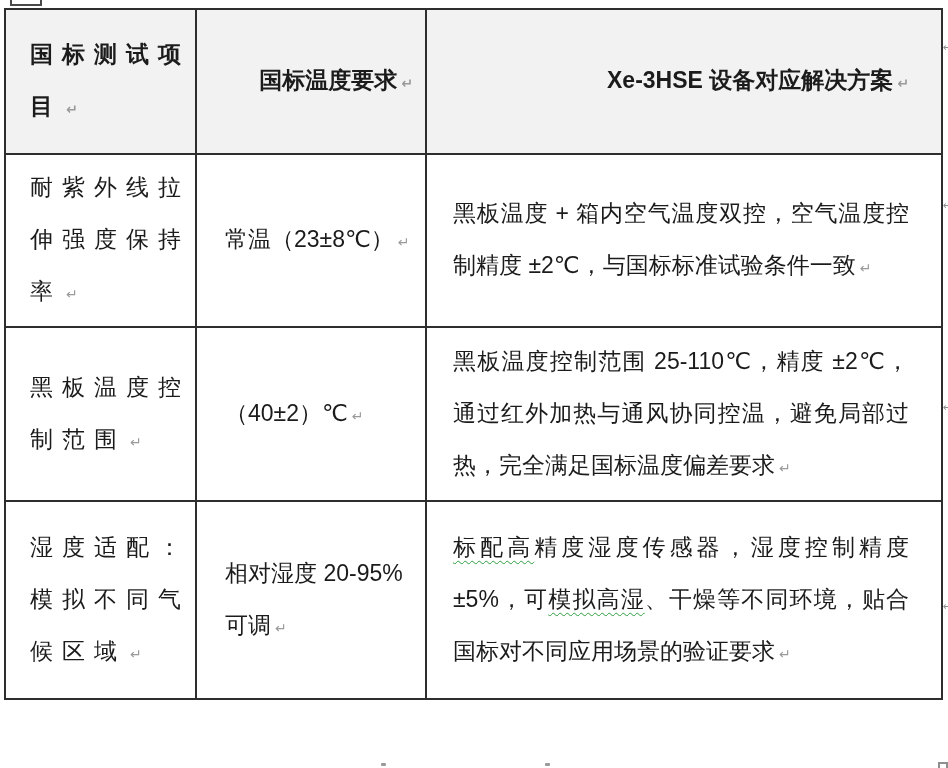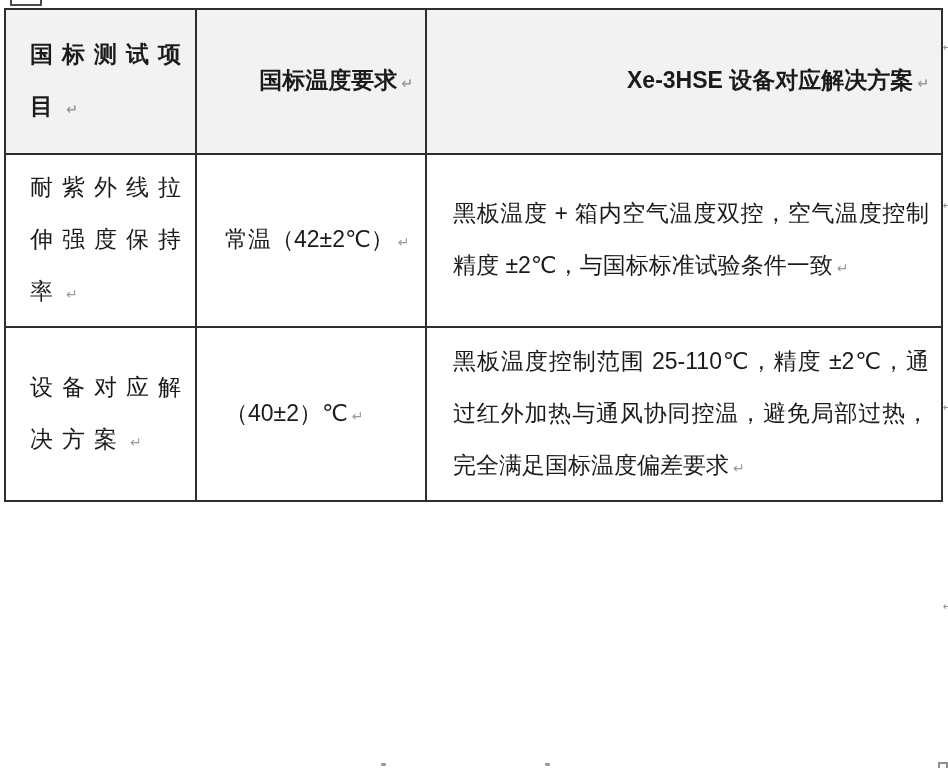--- a/index.html
+++ b/index.html
@@ -9,21 +9,21 @@
 
   
   table.spec { position:absolute; left:4px; top:8px; width:937px;
                border-collapse:collapse; table-layout:fixed; }
   .spec th, .spec td { border:2px solid #2e2e2e; vertical-align:middle;
                        font-size:23px; color:#1b1b1b; background:#ffffff; }
   .spec th { background:#f2f2f2; font-weight:bold; text-align:left; }
 
   .c1 { letter-spacing:9px; padding:6px 0 6px 24px; line-height:52px; }
   .c2 { padding:6px 12px 6px 28px; line-height:52px; }
-  .c3 { padding:6px 12px 6px 26px; line-height:52px; text-align:justify; }
+  .c3 { padding:6px 32px 6px 26px; line-height:52px; text-align:justify; }
   th.c2, th.c3 { line-height:50px;text-align:right; }
 
   tr.hdr  th { height:145px; }
   tr.r1 td { height:165px;margin-top:44px; }
   tr.r2 td { height:174px; }
   tr.r3 td { height:198px; }
 
   
   .pilcrow { color:#9a9a9a; font-size:14px; letter-spacing:0;
              margin-left:4px; vertical-align:baseline; }
@@ -69,35 +69,46 @@
       </th>
       <th class="c3">
         <span>Xe-3HSE 设备对应解决方案</span><span class="pilcrow">↵</span>
       </th>
     </tr>
     <tr class="r1">
       <td class="c1">
         <span>耐紫外线拉伸强度保持率</span><span class="pilcrow">↵</span>
       </td>
       <td class="c2">
-        <span>常温（42±2℃）</span><span class="pilcrow">↵</span>
+        <span>常温（23±8℃）</span><span class="pilcrow">↵</span>
       </td>
       <td class="c3">
         <span>黑板温度 + 箱内空气温度双控，空气温度控制精度 ±2℃，与国标标准试验条件一致</span><span class="pilcrow">↵</span>
       </td>
     </tr>
     <tr class="r2">
       <td class="c1">
-        <span>设备对应解决方案</span><span class="pilcrow">↵</span>
+        <span>黑板温度控制范围</span><span class="pilcrow">↵</span>
       </td>
       <td class="c2">
         <span>（40±2）℃</span><span class="pilcrow">↵</span>
       </td>
       <td class="c3">
         <span>黑板温度控制范围 25-110℃，精度 ±2℃，通过红外加热与通风协同控温，避免局部过热，完全满足国标温度偏差要求</span><span class="pilcrow">↵</span>
+      </td>
+    </tr>
+    <tr class="r3">
+      <td class="c1">
+        <span>湿度适配：模拟不同气候区域</span><span class="pilcrow">↵</span>
+      </td>
+      <td class="c2">
+        <span>相对湿度 20-95% 可调</span><span class="pilcrow">↵</span>
+      </td>
+      <td class="c3">
+        <span><span class="sq">标配高</span>精度湿度传感器，湿度控制精度 ±5%，可<span class="sq">模拟高湿</span>、干燥等不同环境，贴合国标对不同应用场景的验证要求</span><span class="pilcrow">↵</span>
       </td>
     </tr>
   </tbody>
     </table>
 
   <span class="rowend" style="top:42px">↵</span>
   <span class="rowend" style="top:200px">↵</span>
   <span class="rowend" style="top:402px">↵</span>
   <span class="rowend" style="top:601px">↵</span>
 

